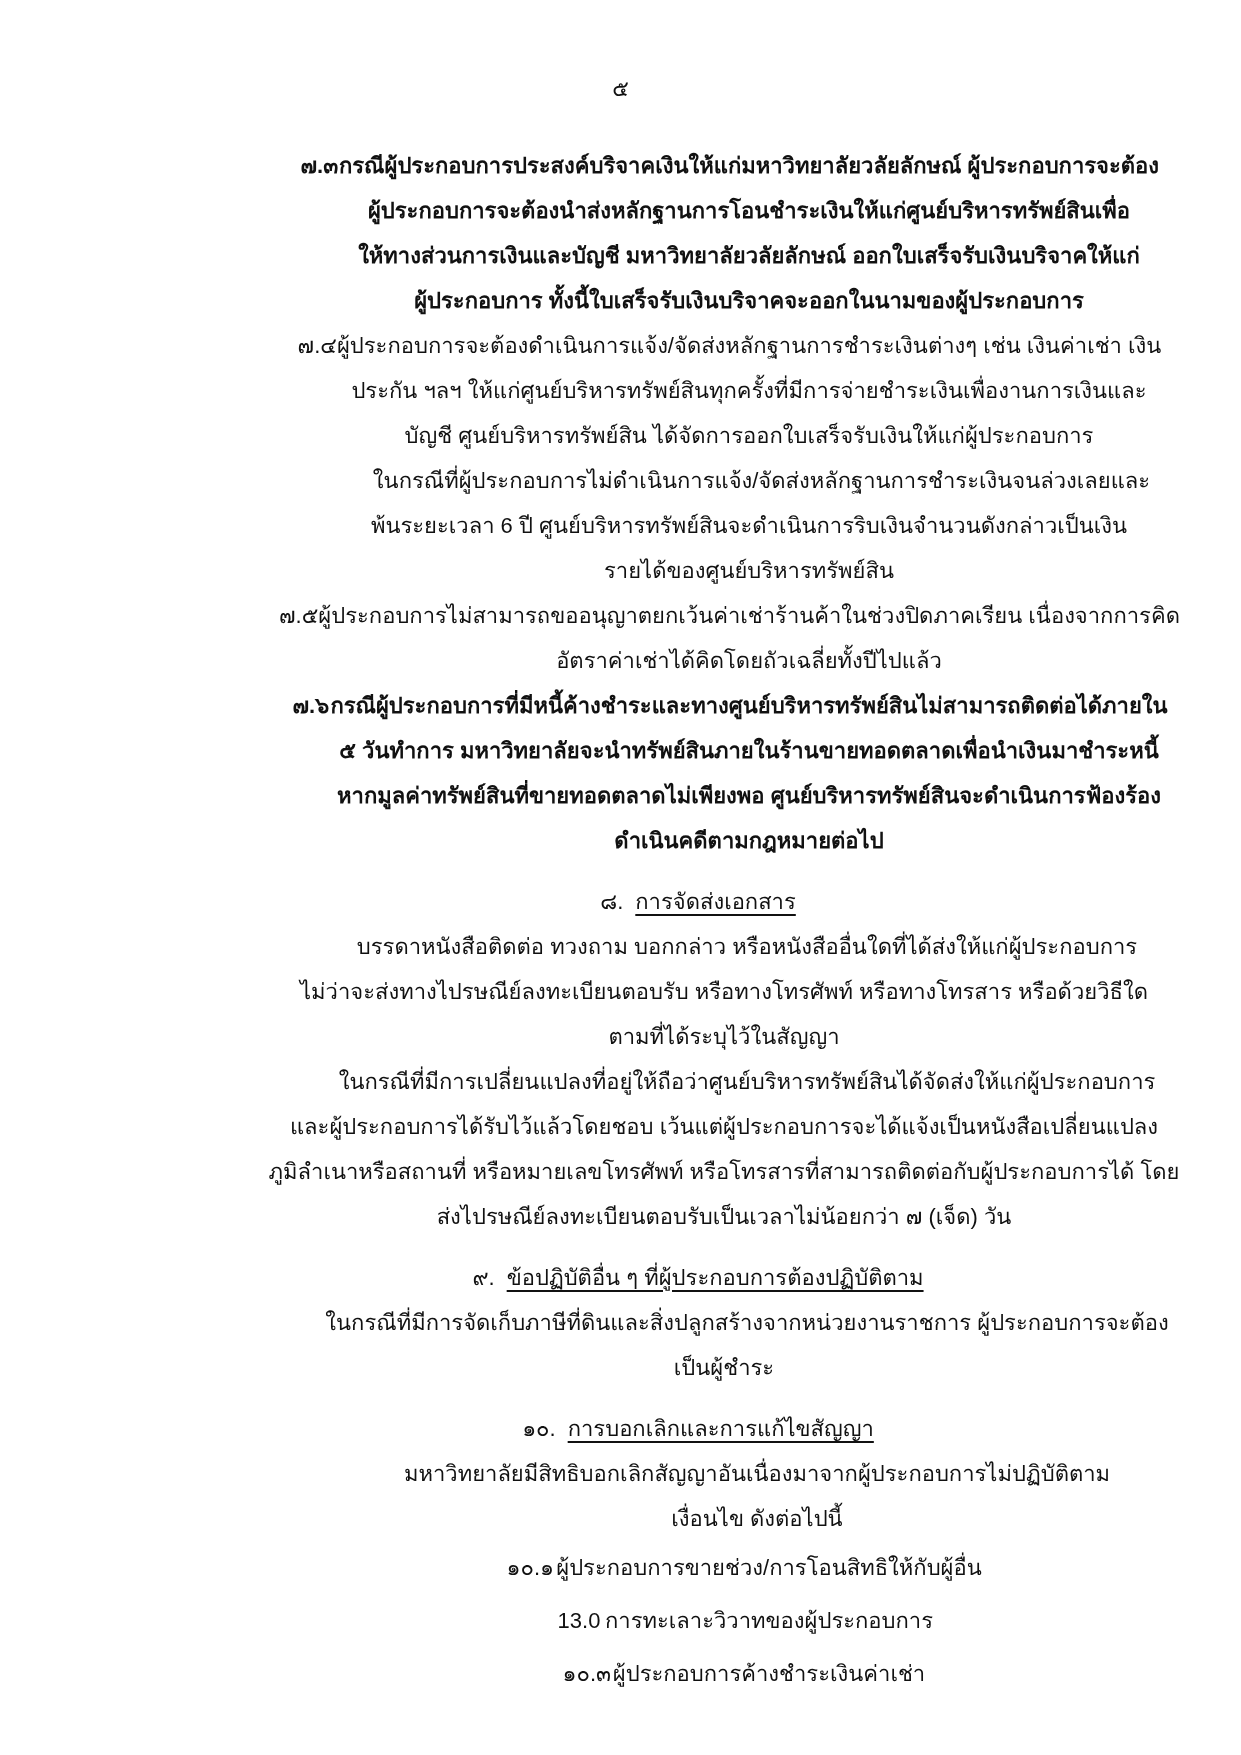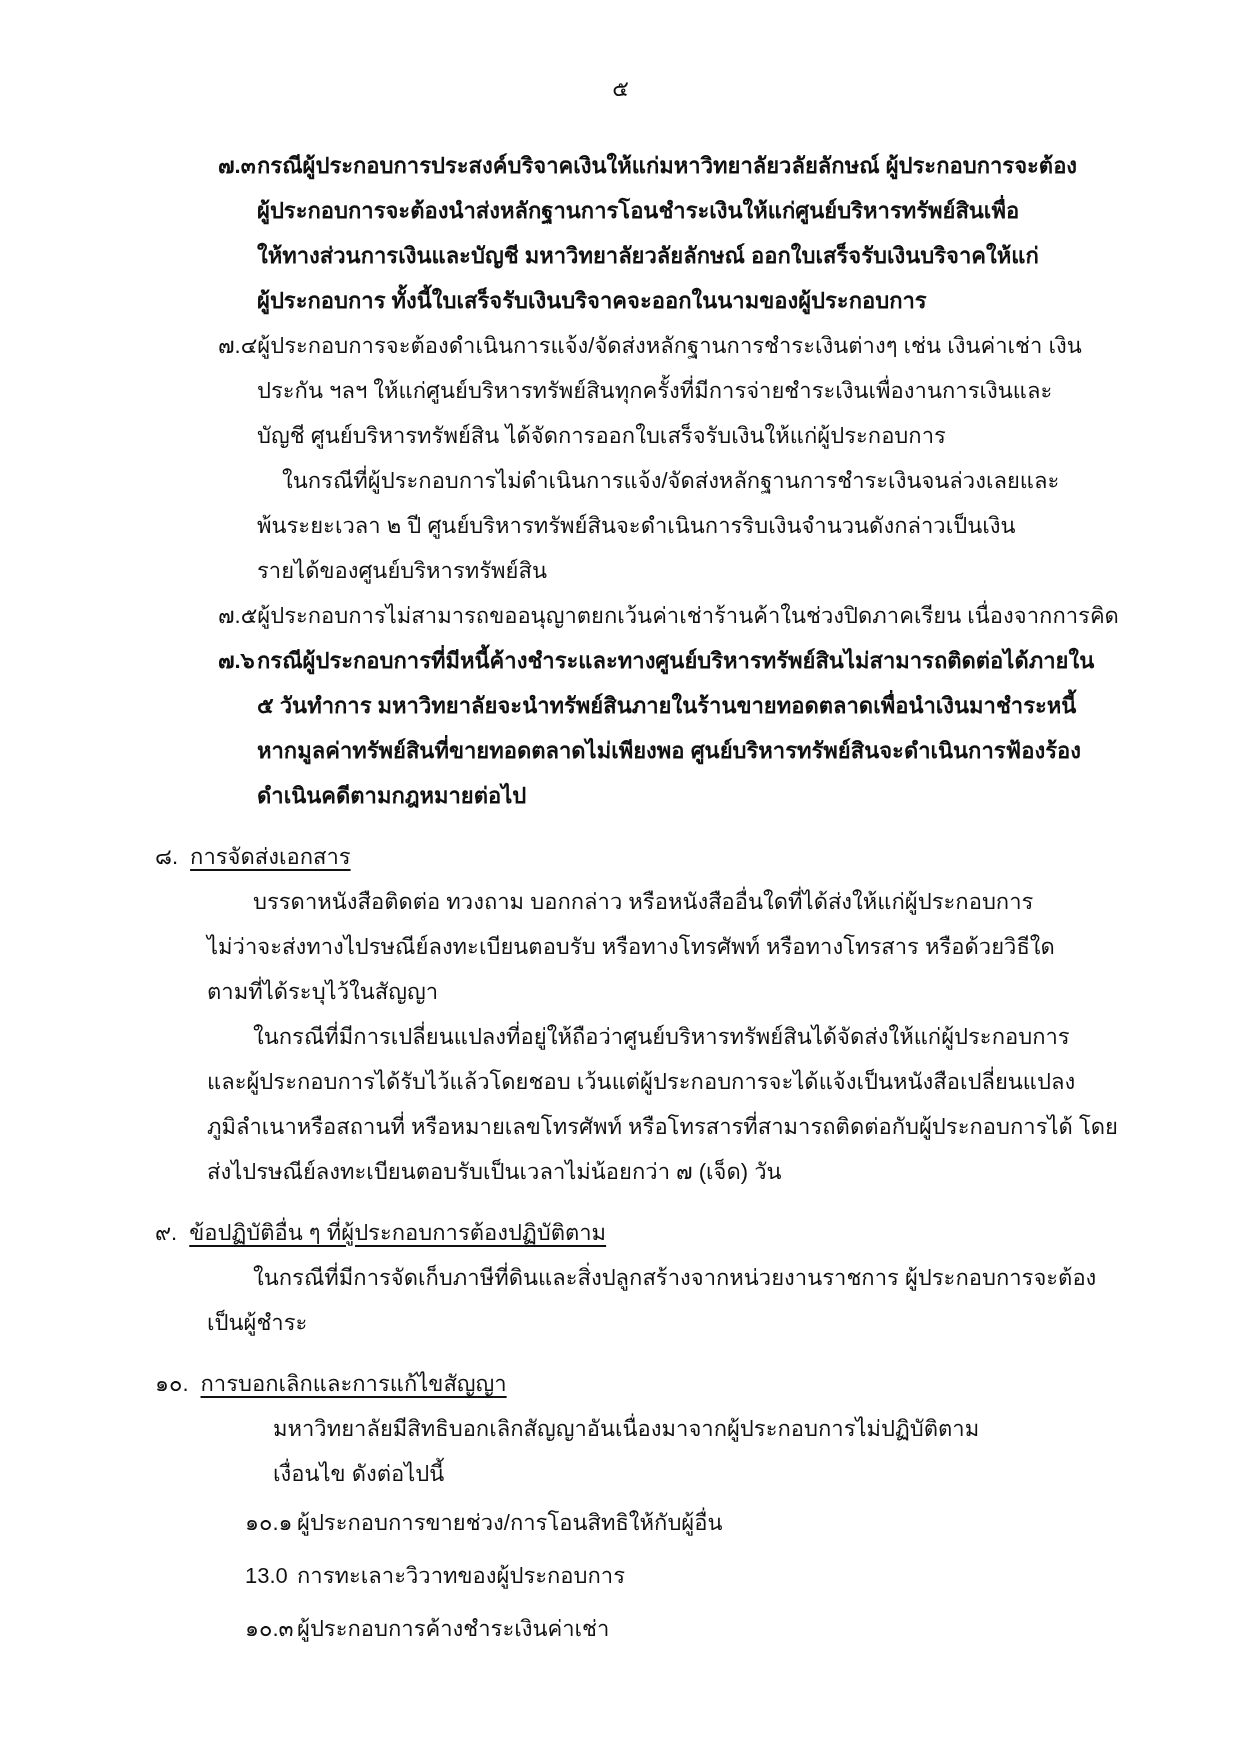--- a/index.html
+++ b/index.html
@@ -18,20 +18,21 @@
     margin-top:66px;
     height:45px;
     line-height:45px;
     text-align:center;
   }
   .content{margin-top:32px;}
   .line{
     height:45px;
     line-height:45px;
     white-space:nowrap;
+    text-align:center;
   }
   .bold{font-weight:700;}
   
   .l-clause{padding-left:218px;}
   .l-clause .num{display:inline-block;min-width:39px;}
   .l-cont{padding-left:257px;}
   .l-deep{padding-left:282px;}
   .l-sec{padding-left:155px;font-weight:400;margin-top:16px;}
   .l-sec .num{display:inline-block;margin-right:12px;}
   .l-sec .title{text-decoration:underline;text-underline-offset:5px;}
@@ -48,23 +49,24 @@
   <div class="pageno">๕</div>
   <div class="content">
       <div class="line l-clause bold"><span class="num">๗.๓</span><span>กรณีผู้ประกอบการประสงค์บริจาคเงินให้แก่มหาวิทยาลัยวลัยลักษณ์ ผู้ประกอบการจะต้อง</span></div>
       <div class="line l-cont bold">ผู้ประกอบการจะต้องนำส่งหลักฐานการโอนชำระเงินให้แก่ศูนย์บริหารทรัพย์สินเพื่อ</div>
       <div class="line l-cont bold">ให้ทางส่วนการเงินและบัญชี มหาวิทยาลัยวลัยลักษณ์ ออกใบเสร็จรับเงินบริจาคให้แก่</div>
       <div class="line l-cont bold">ผู้ประกอบการ ทั้งนี้ใบเสร็จรับเงินบริจาคจะออกในนามของผู้ประกอบการ</div>
       <div class="line l-clause"><span class="num">๗.๔</span><span>ผู้ประกอบการจะต้องดำเนินการแจ้ง/จัดส่งหลักฐานการชำระเงินต่างๆ เช่น เงินค่าเช่า เงิน</span></div>
       <div class="line l-cont">ประกัน ฯลฯ ให้แก่ศูนย์บริหารทรัพย์สินทุกครั้งที่มีการจ่ายชำระเงินเพื่องานการเงินและ</div>
       <div class="line l-cont">บัญชี ศูนย์บริหารทรัพย์สิน ได้จัดการออกใบเสร็จรับเงินให้แก่ผู้ประกอบการ</div>
       <div class="line l-deep">ในกรณีที่ผู้ประกอบการไม่ดำเนินการแจ้ง/จัดส่งหลักฐานการชำระเงินจนล่วงเลยและ</div>
-      <div class="line l-cont">พ้นระยะเวลา ๒ ปี ศูนย์บริหารทรัพย์สินจะดำเนินการริบเงินจำนวนดังกล่าวเป็นเงิน</div>
+      <div class="line l-cont">พ้นระยะเวลา 6 ปี ศูนย์บริหารทรัพย์สินจะดำเนินการริบเงินจำนวนดังกล่าวเป็นเงิน</div>
       <div class="line l-cont">รายได้ของศูนย์บริหารทรัพย์สิน</div>
       <div class="line l-clause"><span class="num">๗.๕</span><span>ผู้ประกอบการไม่สามารถขออนุญาตยกเว้นค่าเช่าร้านค้าในช่วงปิดภาคเรียน เนื่องจากการคิด</span></div>
+      <div class="line l-cont">อัตราค่าเช่าได้คิดโดยถัวเฉลี่ยทั้งปีไปแล้ว</div>
       <div class="line l-clause bold"><span class="num">๗.๖</span><span>กรณีผู้ประกอบการที่มีหนี้ค้างชำระและทางศูนย์บริหารทรัพย์สินไม่สามารถติดต่อได้ภายใน</span></div>
       <div class="line l-cont bold">๕ วันทำการ มหาวิทยาลัยจะนำทรัพย์สินภายในร้านขายทอดตลาดเพื่อนำเงินมาชำระหนี้</div>
       <div class="line l-cont bold">หากมูลค่าทรัพย์สินที่ขายทอดตลาดไม่เพียงพอ ศูนย์บริหารทรัพย์สินจะดำเนินการฟ้องร้อง</div>
       <div class="line l-cont bold">ดำเนินคดีตามกฎหมายต่อไป</div>
       <div class="line l-sec"><span class="num">๘.</span><span class="title">การจัดส่งเอกสาร</span></div>
       <div class="line l-pfirst">บรรดาหนังสือติดต่อ ทวงถาม บอกกล่าว หรือหนังสืออื่นใดที่ได้ส่งให้แก่ผู้ประกอบการ</div>
       <div class="line l-pcont">ไม่ว่าจะส่งทางไปรษณีย์ลงทะเบียนตอบรับ หรือทางโทรศัพท์ หรือทางโทรสาร หรือด้วยวิธีใด</div>
       <div class="line l-pcont">ตามที่ได้ระบุไว้ในสัญญา</div>
       <div class="line l-pfirst">ในกรณีที่มีการเปลี่ยนแปลงที่อยู่ให้ถือว่าศูนย์บริหารทรัพย์สินได้จัดส่งให้แก่ผู้ประกอบการ</div>
       <div class="line l-pcont">และผู้ประกอบการได้รับไว้แล้วโดยชอบ เว้นแต่ผู้ประกอบการจะได้แจ้งเป็นหนังสือเปลี่ยนแปลง</div>

